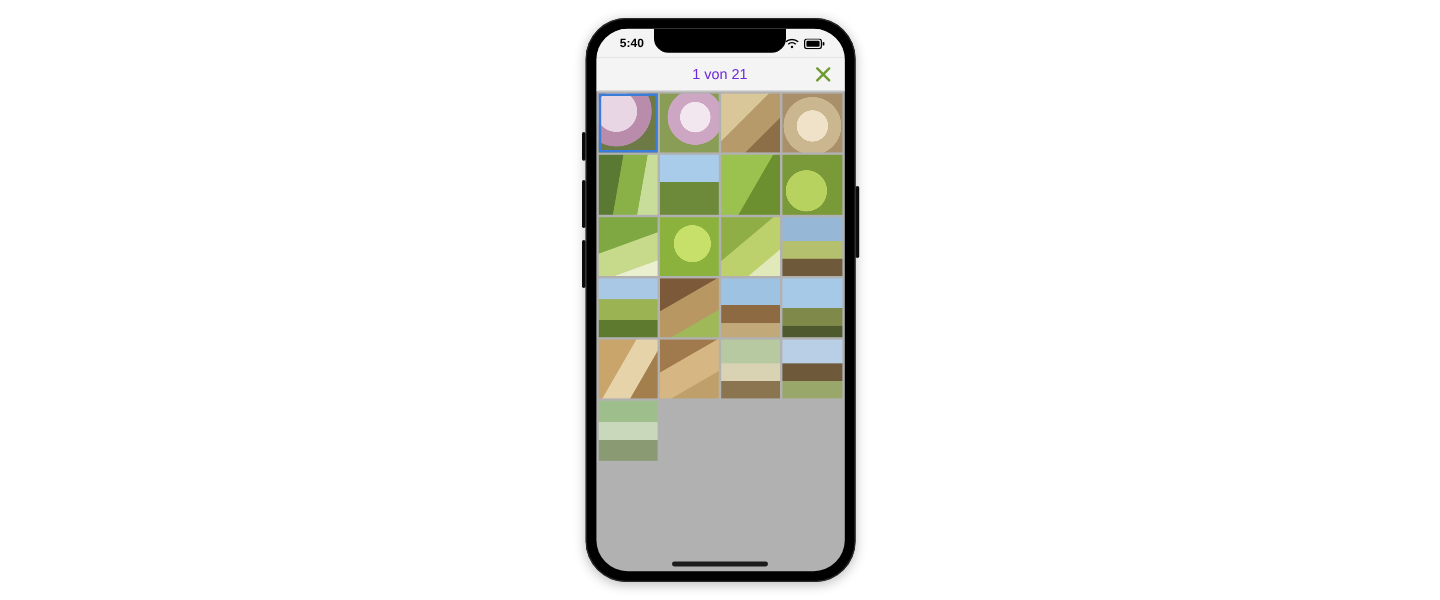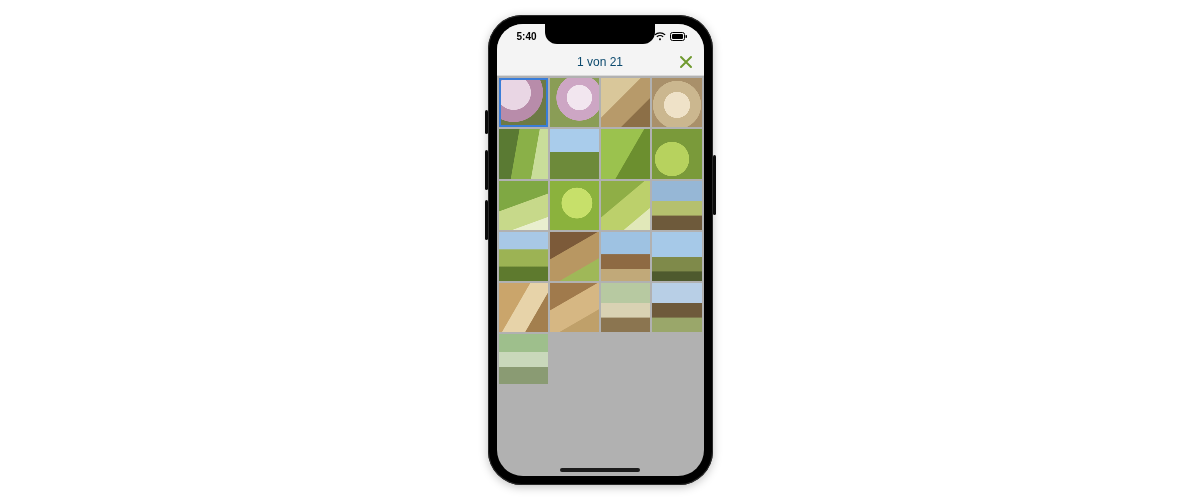--- a/index.html
+++ b/index.html
@@ -45,21 +45,21 @@
   .status-left { padding-left: 6px; }
   .status-right { display:flex; align-items:center; gap:4px; padding-right:2px; }
   .icon-wifi, .icon-battery { display:inline-block; }
   .icon-wifi svg, .icon-battery svg { display:block; }
   
   .header {
     position: absolute; top: 24px; left:0; right:0; height: 28px;
     background:#f4f4f4; display:flex; align-items:center; justify-content:center;
     z-index: 9; border-bottom: 1px solid #d9d9d9;
   }
-  .header-title { font-size: 12px; font-weight: 400; color:#0c4a6e; }
+  .header-title { font-size: 12px; font-weight: 400; color:#6d28d9; }
   .close-btn {
     position:absolute; right:8px; top:50%; transform:translateY(-50%);
     width:20px; height:20px; display:flex; align-items:center; justify-content:center;
     cursor:pointer;
   }
   .close-btn svg { display:block; }
   
   .grid-area {
     position:absolute; top:52px; left:0; right:0; bottom:0;
     padding: 2px 2px;

